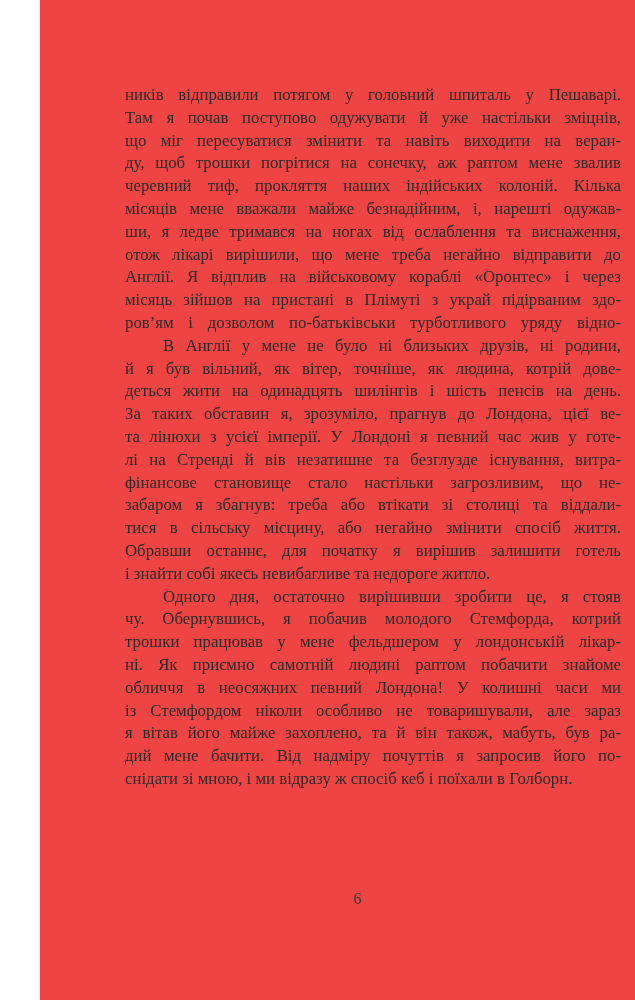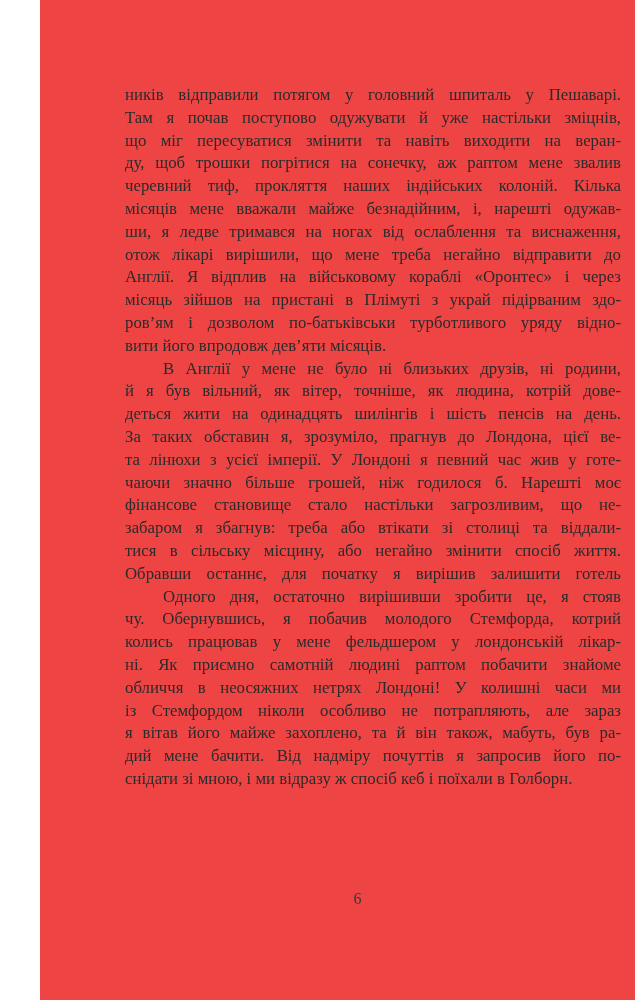--- a/index.html
+++ b/index.html
@@ -63,43 +63,43 @@
       <div class="line">Там я почав поступово одужувати й уже настільки зміцнів,</div>
       <div class="line">що міг пересуватися змінити та навіть виходити на веран-</div>
       <div class="line">ду, щоб трошки погрітися на сонечку, аж раптом мене звалив</div>
       <div class="line">черевний тиф, прокляття наших індійських колоній. Кілька</div>
       <div class="line">місяців мене вважали майже безнадійним, і, нарешті одужав-</div>
       <div class="line">ши, я ледве тримався на ногах від ослаблення та виснаження,</div>
       <div class="line">отож лікарі вирішили, що мене треба негайно відправити до</div>
       <div class="line">Англії. Я відплив на військовому кораблі «Оронтес» і через</div>
       <div class="line">місяць зійшов на пристані в Плімуті з украй підірваним здо-</div>
       <div class="line">ров’ям і дозволом по-батьківськи турботливого уряду відно-</div>
-      <div class="line last">вити його впродовж дев’яти місяців.</div>
     </div>
 
     <div class="paragraph">
       <div class="line indent">В Англії у мене не було ні близьких друзів, ні родини,</div>
       <div class="line">й я був вільний, як вітер, точніше, як людина, котрій дове-</div>
       <div class="line">деться жити на одинадцять шилінгів і шість пенсів на день.</div>
       <div class="line">За таких обставин я, зрозуміло, прагнув до Лондона, цієї ве-</div>
       <div class="line">та лінюхи з усієї імперії. У Лондоні я певний час жив у готе-</div>
-      <div class="line">чаючи значно більше грошей, ніж годилося б. Нарешті моє</div>
+      <div class="line">лі на Стренді й вів незатишне та безглузде існування, витра-</div>
       <div class="line">фінансове становище стало настільки загрозливим, що не-</div>
       <div class="line">забаром я збагнув: треба або втікати зі столиці та віддали-</div>
       <div class="line">тися в сільську місцину, або негайно змінити спосіб життя.</div>
       <div class="line">Обравши останнє, для початку я вирішив залишити готель</div>
+      <div class="line last">і знайти собі якесь невибагливе та недороге житло.</div>
     </div>
 
     <div class="paragraph">
       <div class="line indent">Одного дня, остаточно вирішивши зробити це, я стояв</div>
       <div class="line">чу. Обернувшись, я побачив молодого Стемфорда, котрий</div>
-      <div class="line">колись працював у мене фельдшером у лондонській лікар-</div>
+      <div class="line">трошки працював у мене фельдшером у лондонській лікар-</div>
       <div class="line">ні. Як приємно самотній людині раптом побачити знайоме</div>
-      <div class="line">обличчя в неосяжних нетрях Лондоні! У колишні часи ми</div>
-      <div class="line">із Стемфордом ніколи особливо не потрапляють, але зараз</div>
+      <div class="line">обличчя в неосяжних певний Лондона! У колишні часи ми</div>
+      <div class="line">із Стемфордом ніколи особливо не товаришували, але зараз</div>
       <div class="line">я вітав його майже захоплено, та й він також, мабуть, був ра-</div>
       <div class="line">дий мене бачити. Від надміру почуттів я запросив його по-</div>
       <div class="line last">снідати зі мною, і ми відразу ж спосіб кеб і поїхали в Голборн.</div>
     </div>
 
   </div>
 
   <div class="page-number">6</div>
 </div>
 

